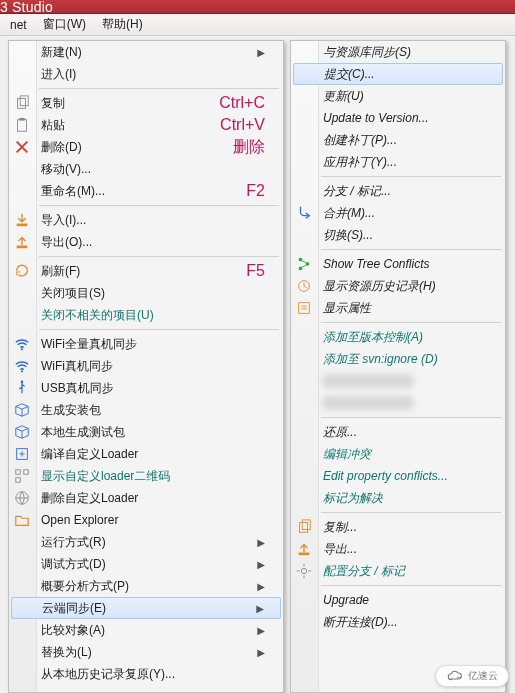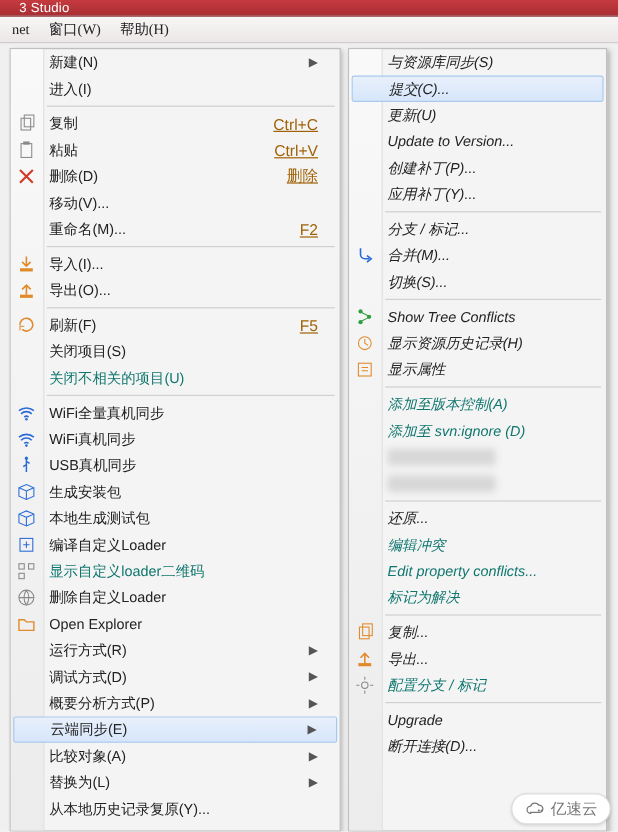--- a/index.html
+++ b/index.html
@@ -9,38 +9,38 @@
     background: #f0f0f0;
     width: 515px;
     height: 693px;
     overflow: hidden;
     position: relative;
   }
   .titlebar {
     background: linear-gradient(#c53a3f,#a82e33);
     color: #fff;
     height: 14px;
-    padding: 0 16px;
-    font-size: 11px;
+    padding: 0 0;
+    font-size: 14px;
     line-height: 14px;
     letter-spacing: .2px;
     border-bottom: 1px solid #7e1f23;
   }
   .menubar {
     background: linear-gradient(#f7f5f5,#ece8e8);
     height: 22px;
     padding: 0 4px;
     font-size: 12px;
     color: #222;
     border-bottom: 1px solid #d0cccc;
     display: flex;
     align-items: center;
     gap: 4px;
   }
-  .mb-item { padding: 2px 6px; border-radius: 2px; font-family: Liberation Serif, serif; }
+  .mb-item { padding: 2px 6px; border-radius: 2px; }
   .panes { display: flex; height: calc(100% - 36px); }
   .menu-col {
     background: #f4f4f4;
     border: 1px solid #bfbfbf;
     box-shadow: 2px 2px 4px rgba(0,0,0,.25);
     position: relative;
   }
   .left-menu {
     width: 276px;
     margin: 4px 0 0 8px;
@@ -77,23 +77,22 @@
     padding-left: 30px;
     padding-right: 16px;
   }
   .sep {
     height: 1px;
     margin: 3px 4px 3px 30px;
     background: #d0d0d0;
   }
   .shortcut {
     margin-left: auto;
-    color: #a16207;
-    font-size: 13px;
-    text-decoration: underline;
+    color: #be185d;
+    font-size: 16px;
   }
   .arrow {
     margin-left: auto;
     font-size: 10px;
     color: #555;
   }
   .icon {
     position: absolute;
     left: 4px;
     top: 2px;
@@ -110,28 +109,27 @@
     color: transparent;
     border-radius: 2px;
     height: 14px;
     width: 90px;
     margin-left: 0;
   }
   .watermark {
     position: absolute;
     right: 6px;
     bottom: 6px;
-    font-size: 13px;
+    font-size: 10px;
     color: #777;
     background: #fff;
     border: 1px solid #ddd;
     border-radius: 14px;
     padding: 3px 10px;
     display: flex;
-    align-items: center;
     gap: 4px;
     box-shadow: 0 1px 3px rgba(0,0,0,.15);
   }
   .watermark svg { width: 18px; height: 14px; }
   
   .c-blue{color:#2a6bd8}.c-green{color:#2e9e3e}.c-red{color:#d13b2a}.c-orange{color:#e08a2a}.c-grey{color:#8a8a8a}
 </style>
 </head>
 <body>
 

